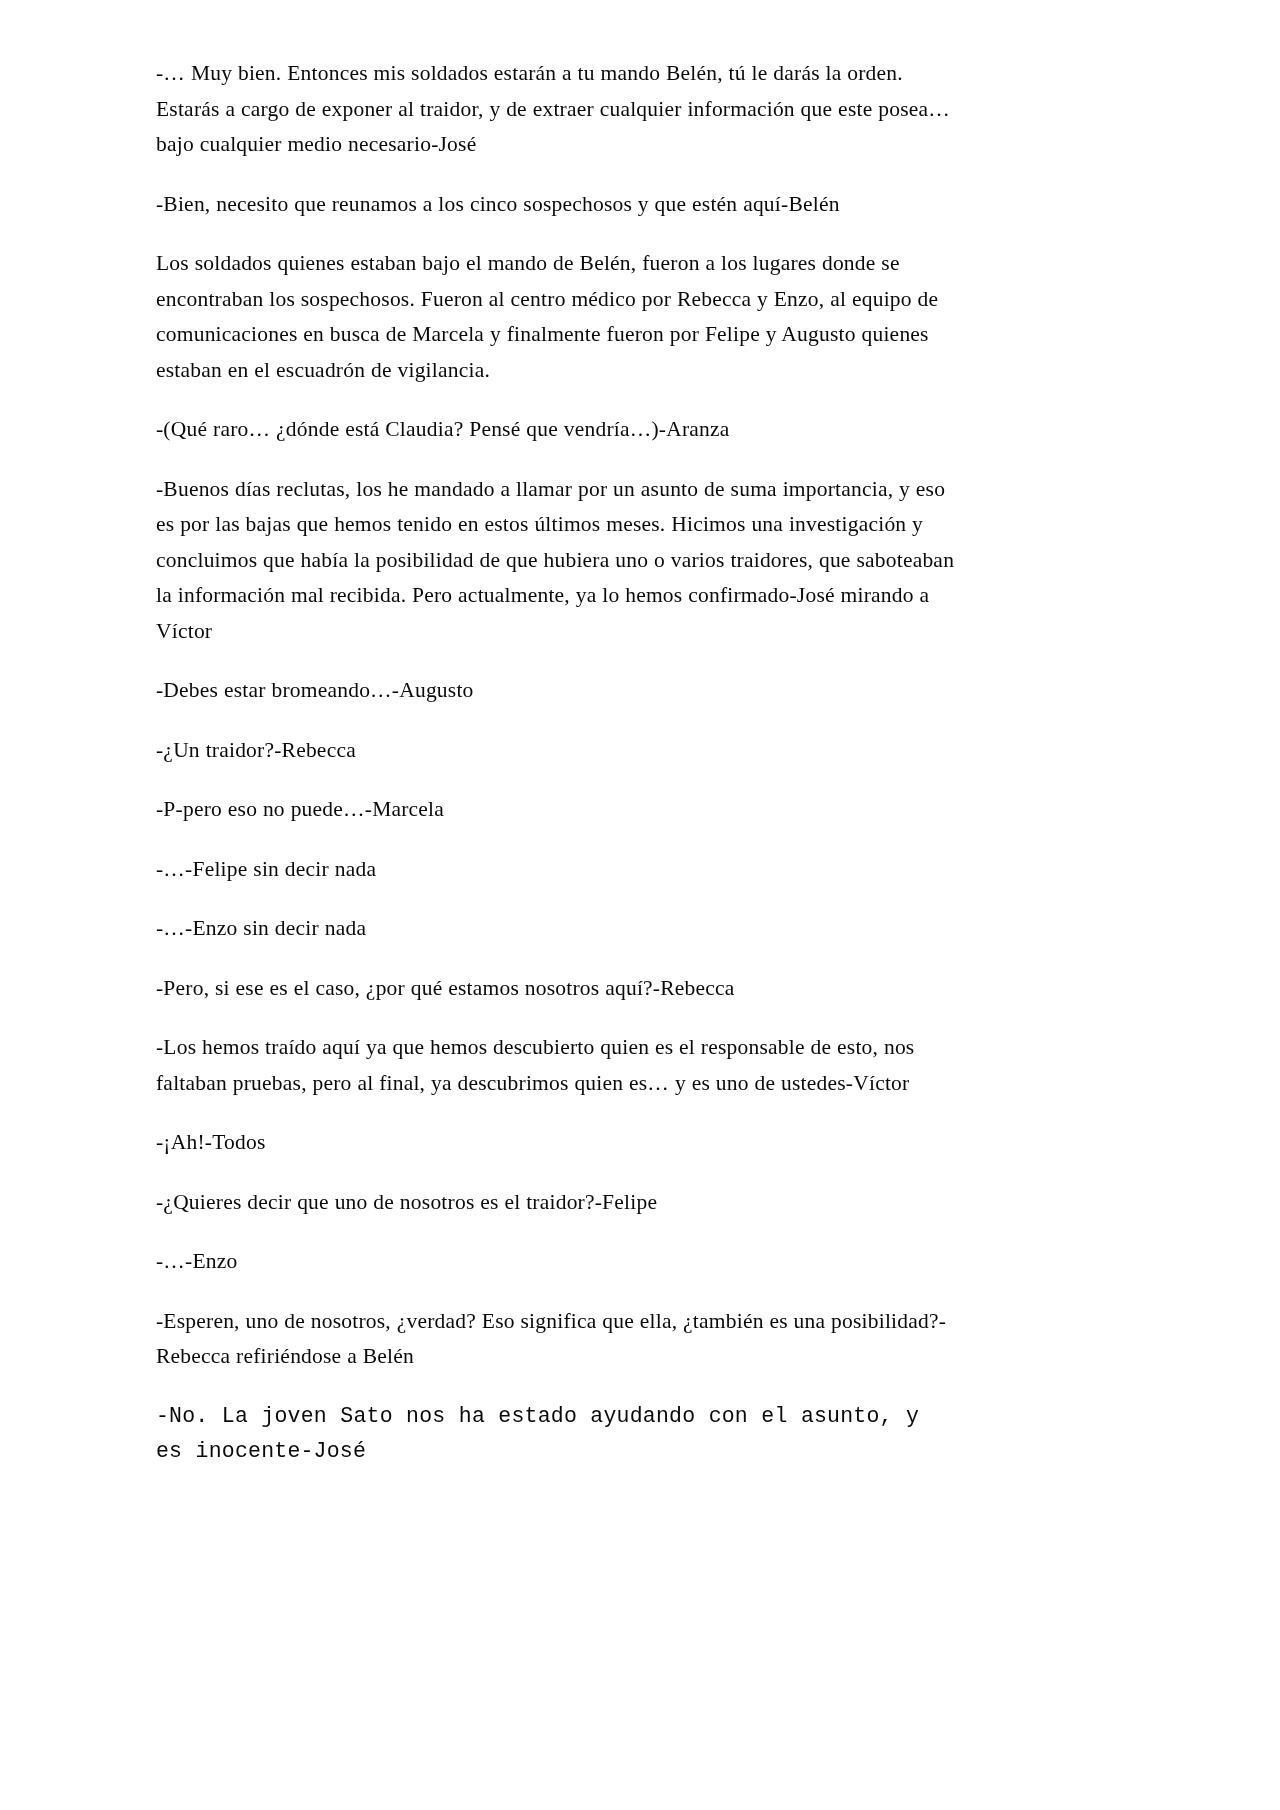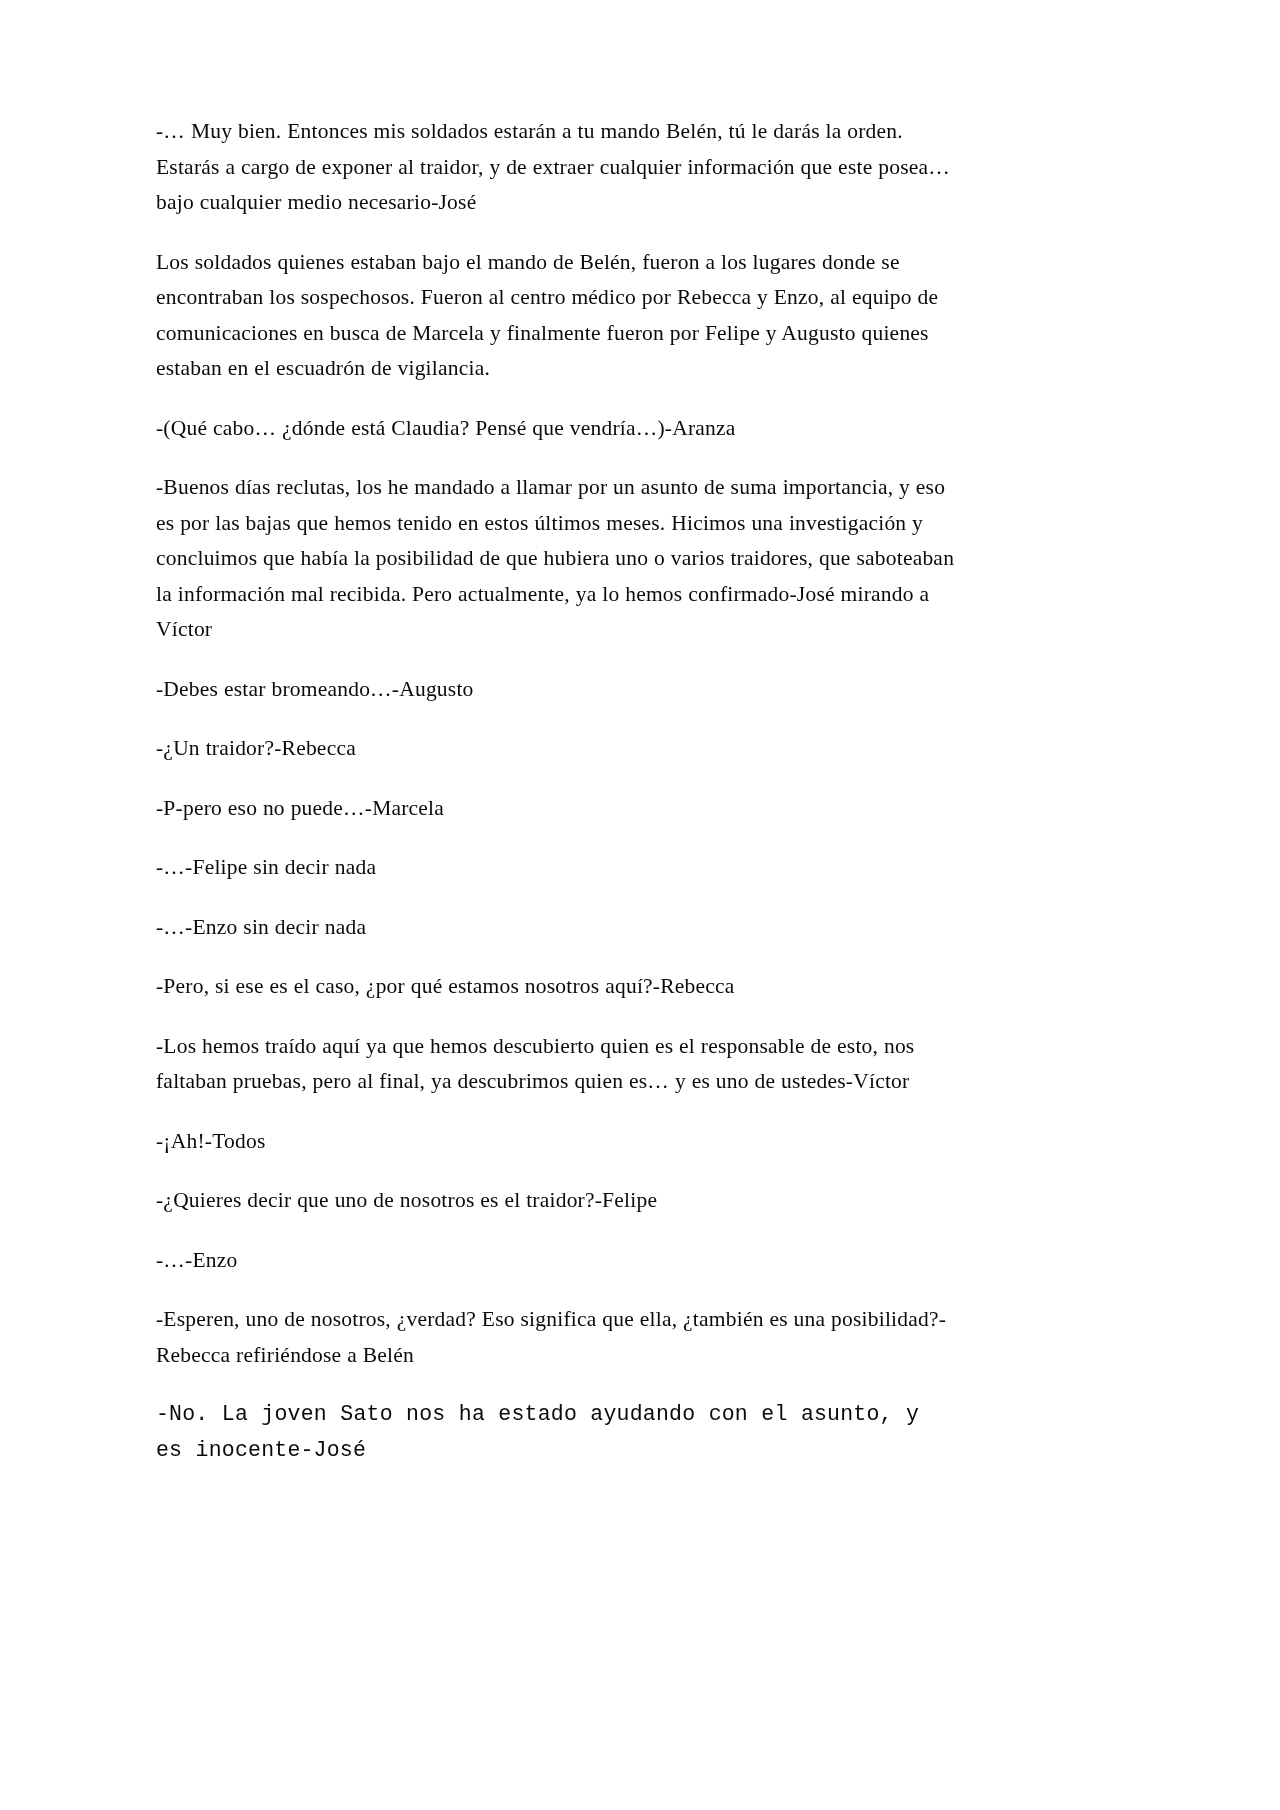--- a/index.html
+++ b/index.html
@@ -13,21 +13,21 @@
     font-family: "Liberation Serif", "DejaVu Serif", serif;
     color: #000000;
     -webkit-font-smoothing: antialiased;
   }
   .page {
     position: relative;
     width: 1280px;
     height: 1810px;
     background: #ffffff;
     box-sizing: border-box;
-    padding: 114px 156px 120px 156px;
+    padding: 56px 156px 120px 156px;
   }
   .doc-body {
     width: 800px;
   }
   p.para {
     margin: 0 0 24px 0;
     font-size: 21.5px;
     line-height: 35.5px;
     text-align: left;
     letter-spacing: 0.01em;
@@ -41,22 +41,23 @@
     font-family: Liberation Mono, monospace;
   }
 </style>
 </head>
 <body>
 
 <div class="page">
   <div class="doc-body">
 
     <p class="para">-… Muy bien.  Entonces mis soldados estarán a tu mando Belén, tú le darás la orden. Estarás a cargo de exponer al traidor, y de extraer cualquier información que este posea… bajo cualquier medio necesario-José</p>
+    <p class="para">-Bien, necesito que reunamos a los cinco sospechosos y que estén aquí-Belén</p>
     <p class="para narration">Los soldados quienes estaban bajo el mando de Belén, fueron a los lugares donde se encontraban los sospechosos. Fueron al centro médico por Rebecca y Enzo, al equipo de comunicaciones en busca de Marcela y finalmente fueron por Felipe y Augusto quienes estaban en el escuadrón de vigilancia.</p>
-    <p class="para">-(Qué cabo… ¿dónde está Claudia? Pensé que vendría…)-Aranza</p>
+    <p class="para">-(Qué raro… ¿dónde está Claudia? Pensé que vendría…)-Aranza</p>
     <p class="para">-Buenos días reclutas, los he mandado a llamar por un asunto de suma importancia, y eso es por las bajas que hemos tenido en estos últimos meses. Hicimos una investigación y concluimos que había la posibilidad de que hubiera uno o varios traidores, que saboteaban la información mal recibida. Pero actualmente, ya lo hemos confirmado-José mirando a Víctor</p>
     <p class="para">-Debes estar bromeando…-Augusto</p>
     <p class="para">-¿Un traidor?-Rebecca</p>
     <p class="para">-P-pero eso no puede…-Marcela</p>
     <p class="para">-…-Felipe sin decir nada</p>
     <p class="para">-…-Enzo sin decir nada</p>
     <p class="para">-Pero, si ese es el caso, ¿por qué estamos nosotros aquí?-Rebecca</p>
     <p class="para">-Los hemos traído aquí ya que hemos descubierto quien es el responsable de esto, nos faltaban pruebas, pero al final, ya descubrimos quien es… y es uno de ustedes-Víctor</p>
     <p class="para">-¡Ah!-Todos</p>
     <p class="para">-¿Quieres decir que uno de nosotros es el traidor?-Felipe</p>

